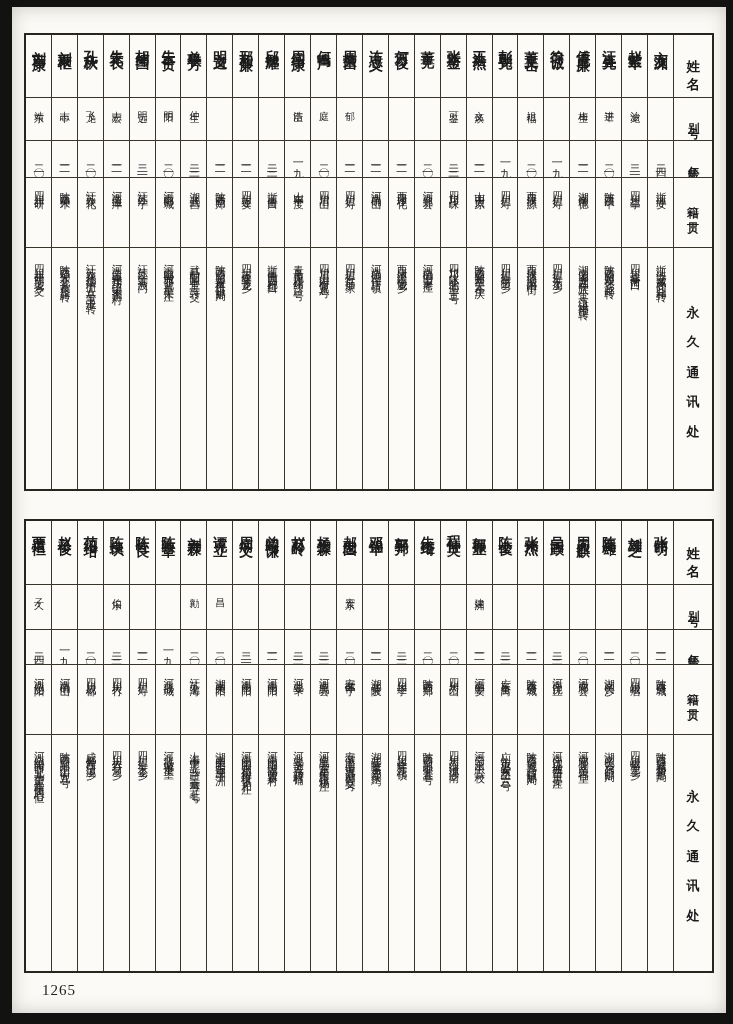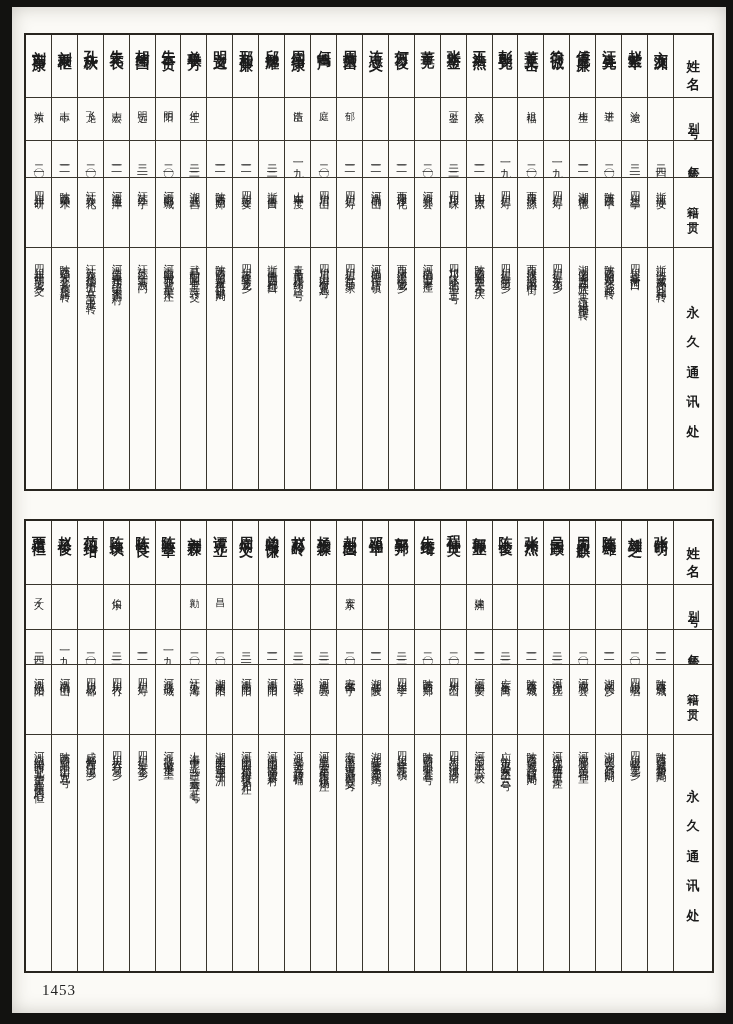--- a/index.html
+++ b/index.html
@@ -950,13 +950,13 @@
         </div>
         <div class="c c-native">
           <span class="vtxt">河南泌阳</span>
         </div>
         <div class="c c-contact">
           <span class="vtxt">河南泌阳西北九十里郭集镇同心恒</span>
         </div>
       </div>
     </div>
 </div>
-<div class="page-num">1453</div>
+<div class="page-num">1265</div>
 
 </body></html>

